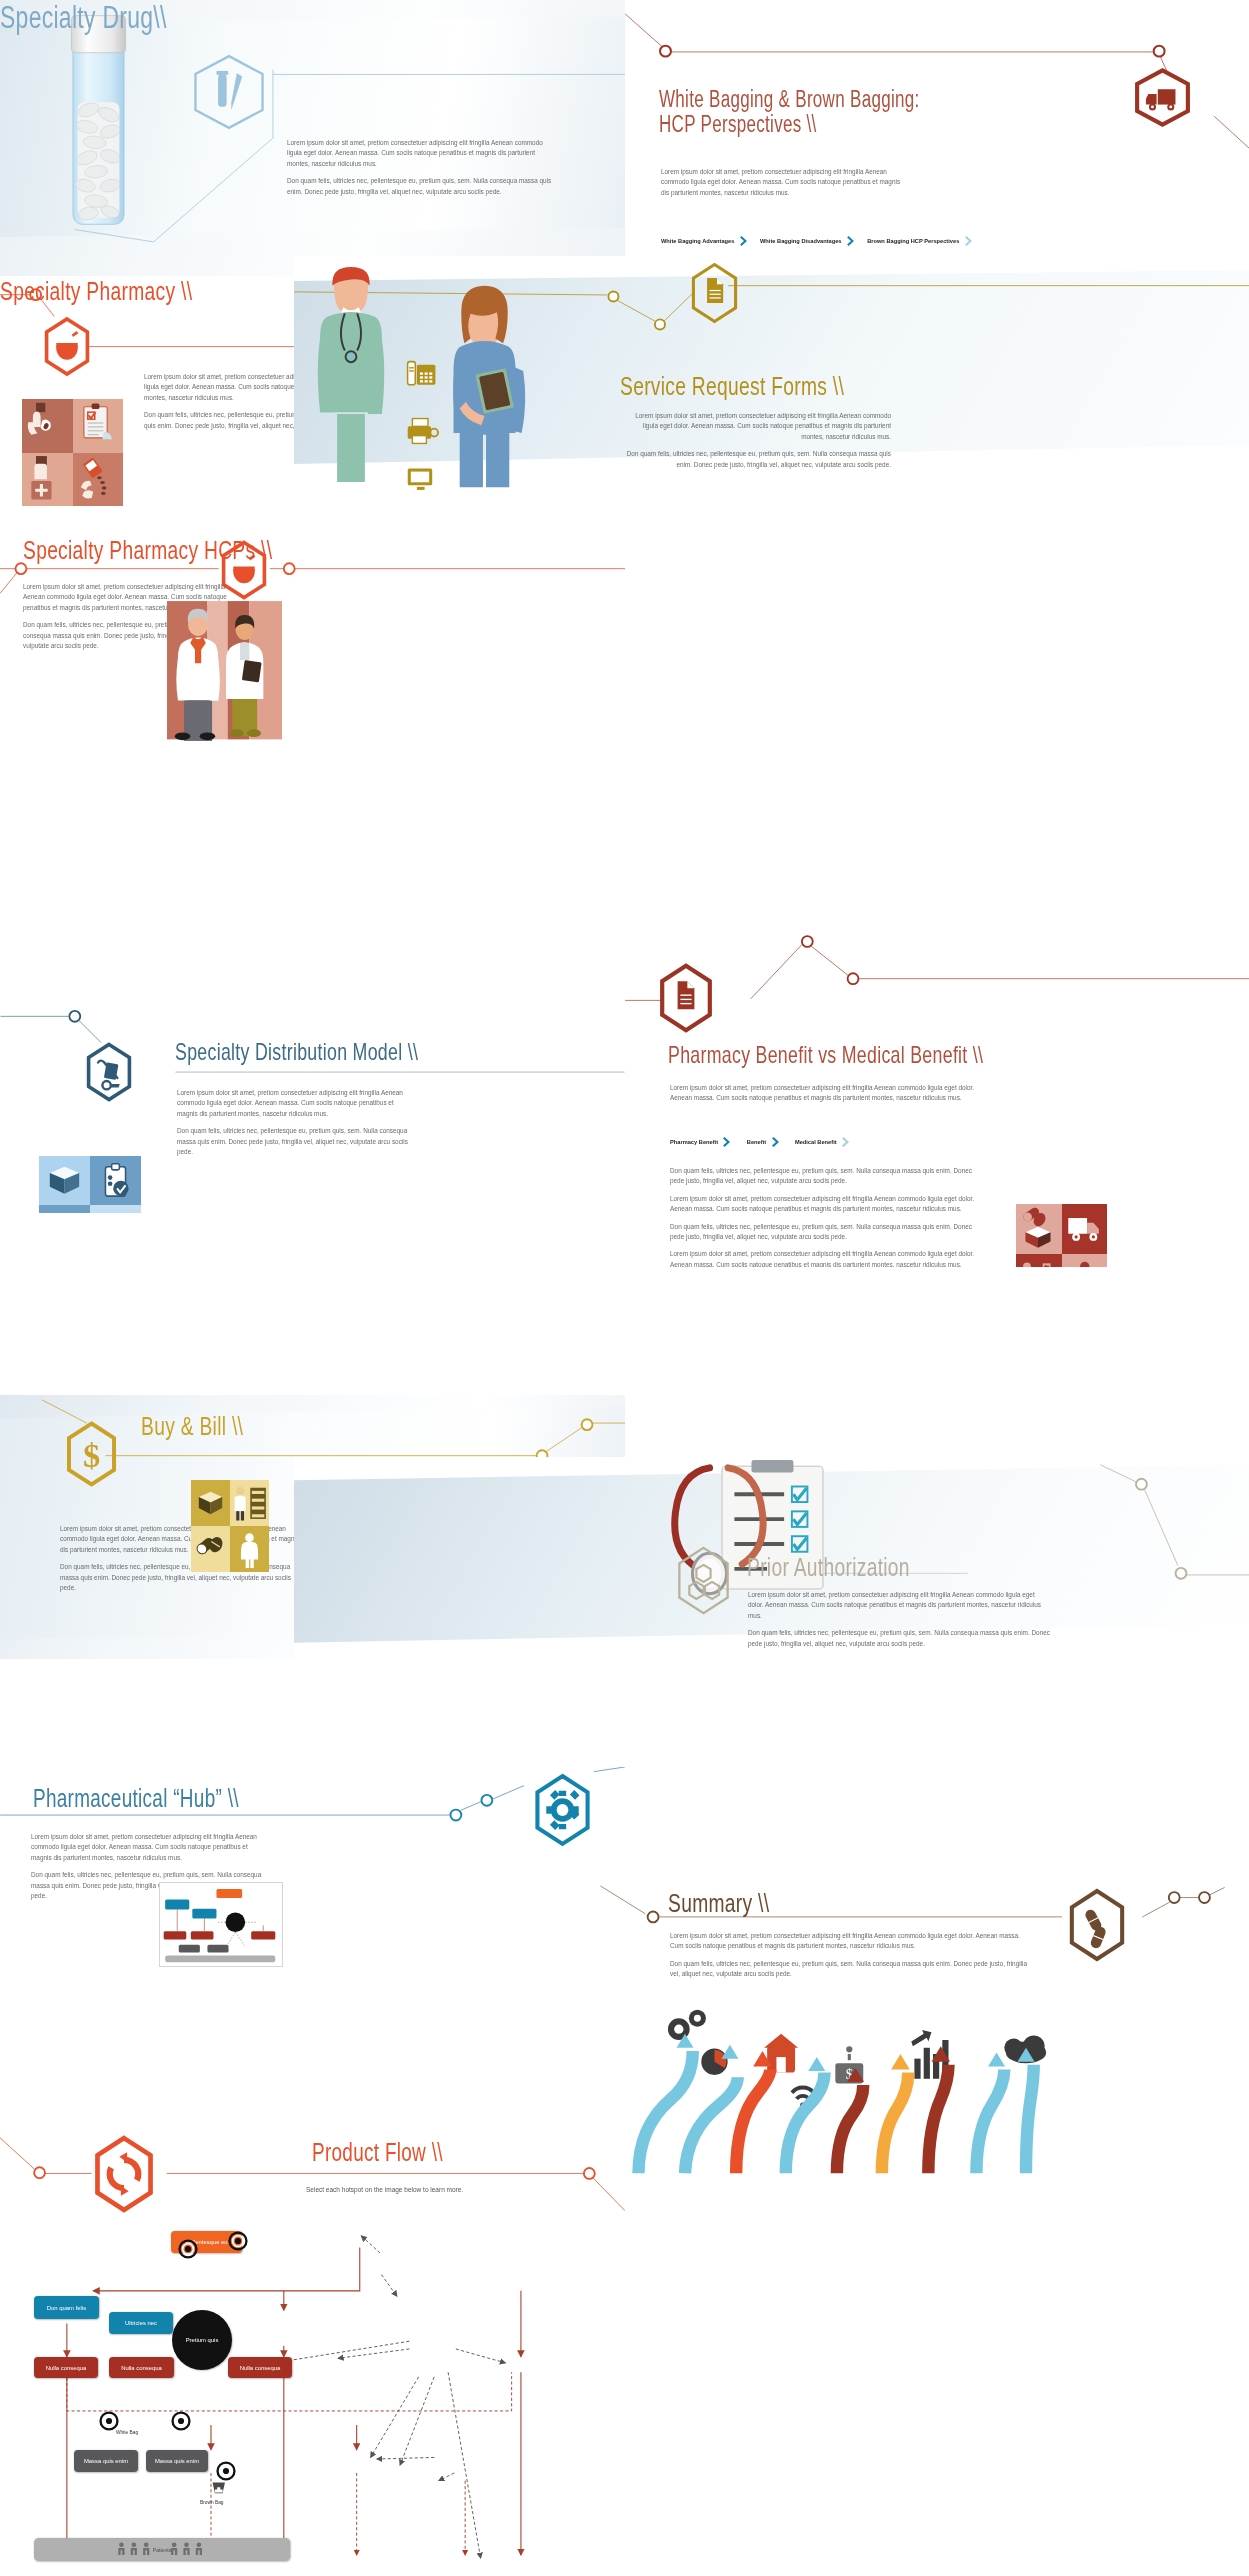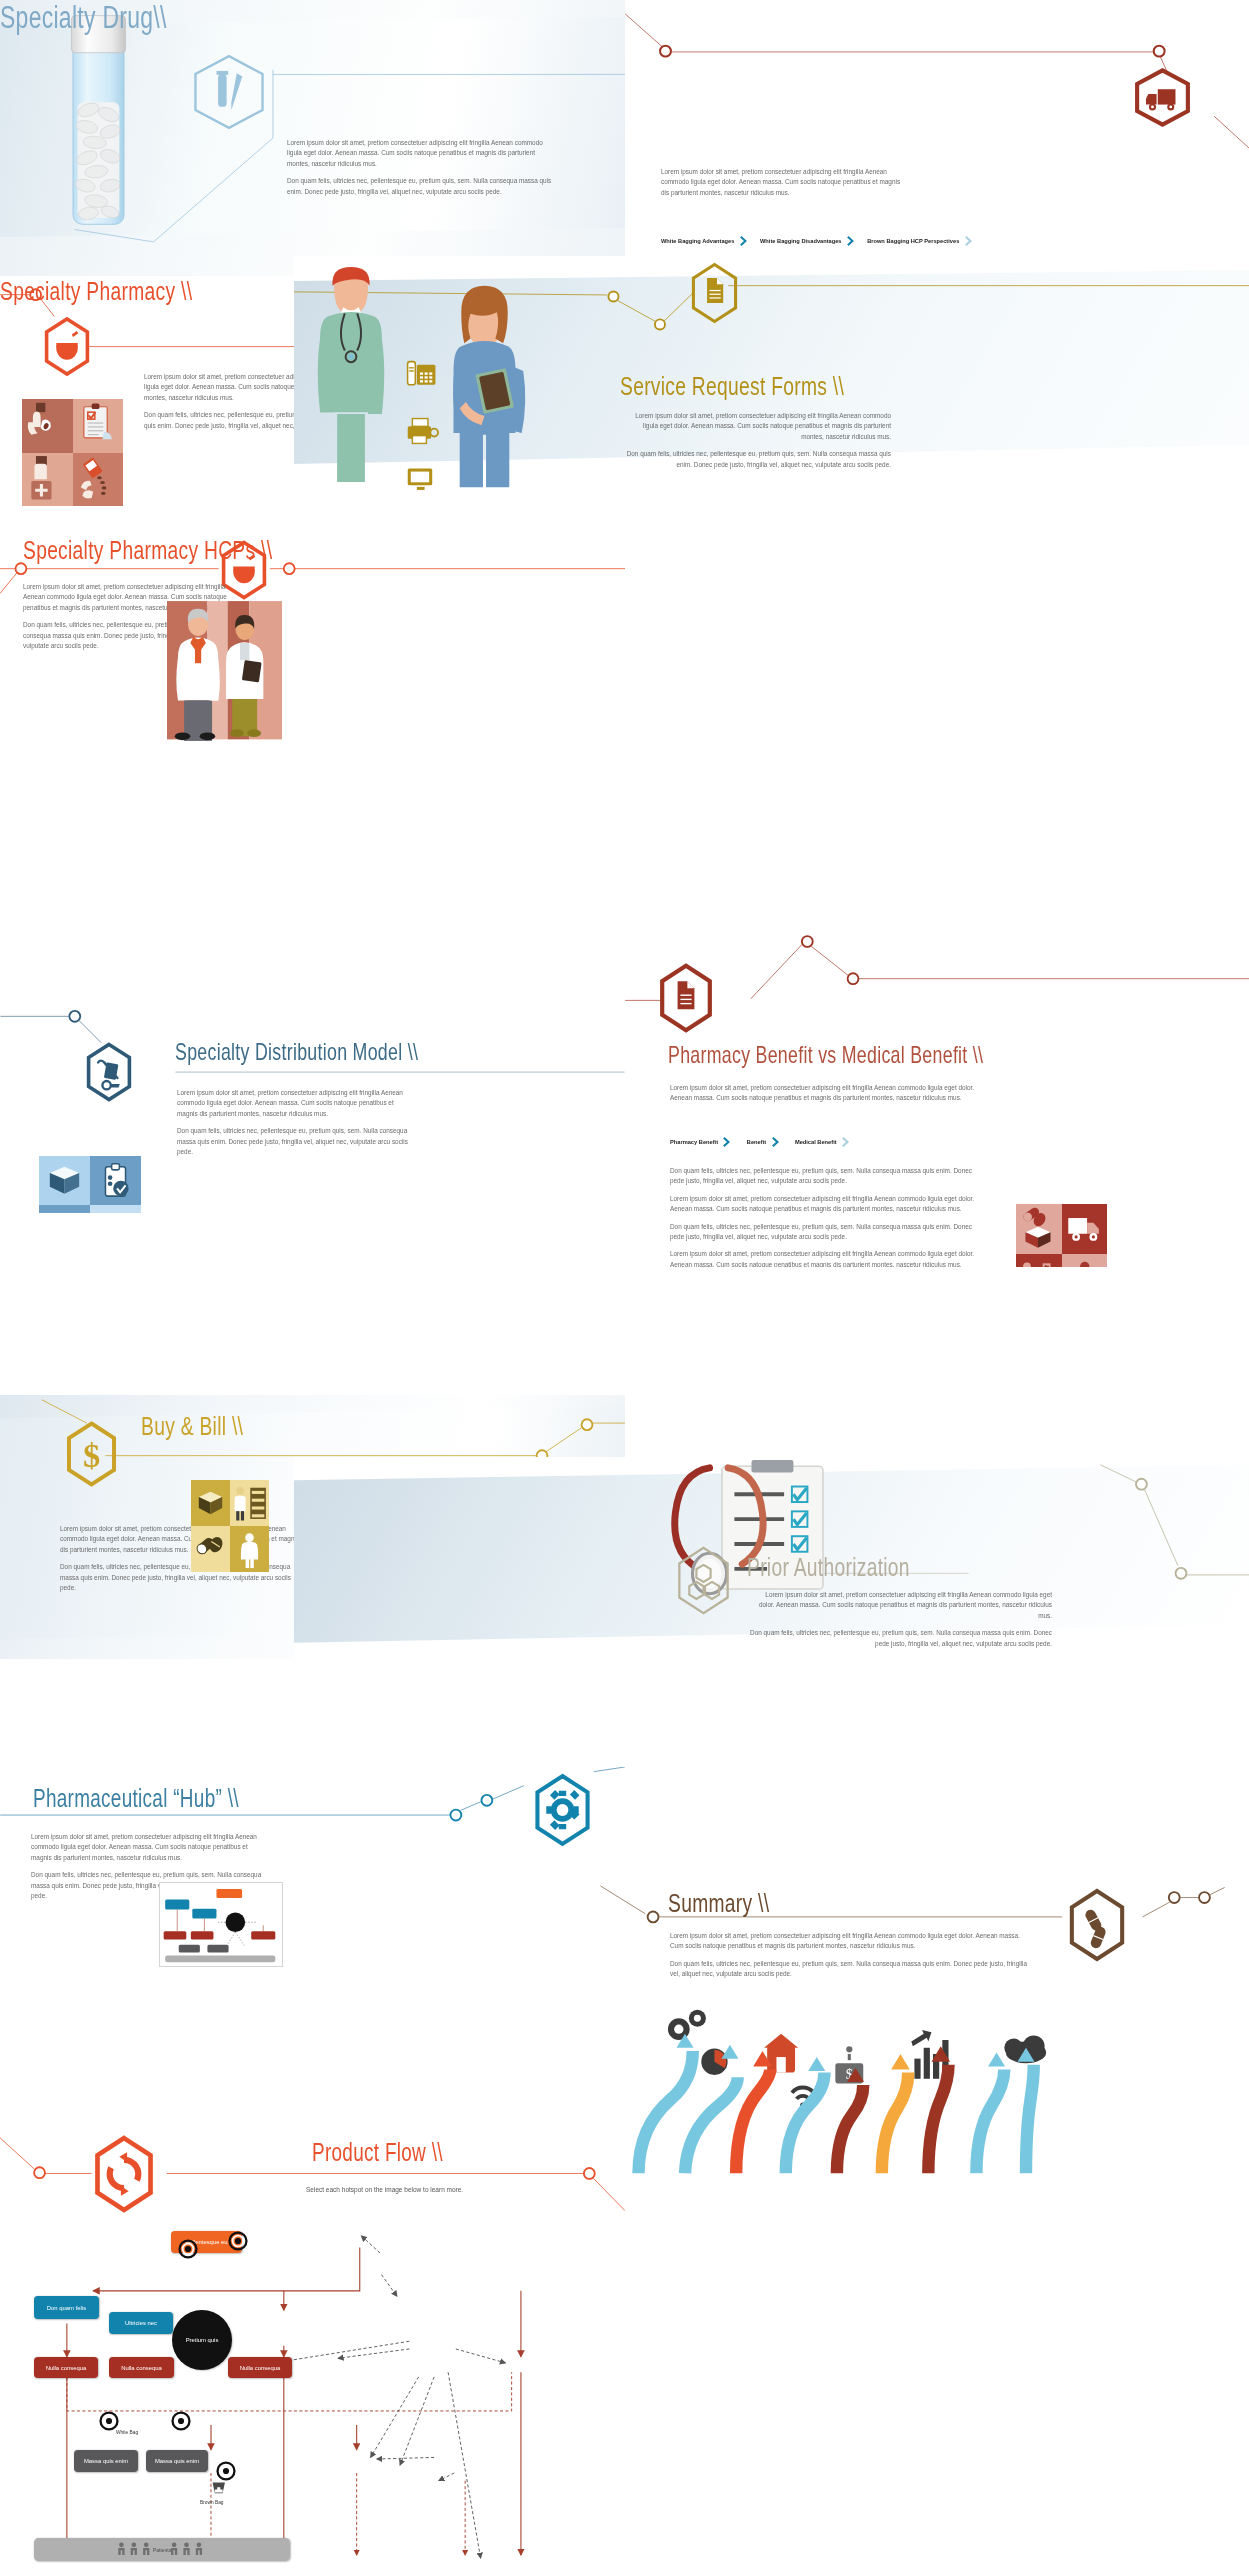--- a/index.html
+++ b/index.html
@@ -66,21 +66,21 @@
   
   #s-buy { left:0; top:1395px; width:625px; height:264px;
     background:linear-gradient(115deg,#dfe8ef 0%,#f3f7fa 30%,#ffffff 65%,#e4ecf2 100%); }
   #s-buy .bandb {
     position:absolute; left:0; top:11px; width:625px; height:233px;
     background:linear-gradient(100deg,#e4edf3 0%,#fafcfd 45%,#ffffff 75%,#e8eff4 100%);
     clip-path:polygon(0 12.4px, 625px 0, 625px 220px, 0 233px);
   }
 
   
-  #s-pa { left:294px; top:1457px; width:956px; height:256px;text-align:right; }
+  #s-pa { left:294px; top:1457px; width:956px; height:256px; }
   #s-pa .bandb {
     position:absolute; left:0; top:7.8px; width:956px; height:178px;
     background:linear-gradient(120deg,#cfdce6 0%,#e6eff4 35%,#f7fafc 65%,#ffffff 100%);
     clip-path:polygon(0 15.5px, 956px 0, 956px 160px, 0 178px);
   }
 
   
   #s-hub { left:0; top:1767px; width:625px; height:248px;text-decoration:underline; }
 
   
@@ -183,20 +183,24 @@
       <polygon points="50,4 93,27 93,73 50,96 7,73 7,27" fill="none" stroke="#9b3423" stroke-width="7"></polygon>
       <rect x="42" y="36" width="30" height="26" fill="#9b3423"></rect>
       <path d="M26 44 h14 v18 h-14 z M26 44 l-4 8 v10 h4 z" fill="#9b3423"></path>
       <circle cx="33" cy="66" r="6" fill="#9b3423"></circle>
         <circle cx="33" cy="66" r="2.4" fill="#fff"></circle>
       <circle cx="64" cy="66" r="6" fill="#9b3423"></circle>
         <circle cx="64" cy="66" r="2.4" fill="#fff"></circle>
     </svg>
   </div>
 
+  <div style="position:absolute;left:34px;top:88px;">
+    <div class="title" style="font-size:23px; color:#b0503d; line-height:1.02;">White Bagging &amp; Brown Bagging:</div>
+    <div class="title" style="font-size:23px; color:#b0503d; line-height:1.02; margin-top:1.6px;">HCP Perspectives \\</div>
+  </div>
 
   <div class="body-txt" style="position:absolute; left:36px; top:167px; width:240px;">
     <p>Lorem ipsum dolor sit amet, pretiom consectetuer adipiscing elit fringilla Aenean commodo ligula eget dolor. Aenean massa. Cum sociis natoque penatibus et magnis dis parturient montes, nascetur ridiculus mus.</p>
   </div>
 
   <div class="tabrow" style="position:absolute; left:36px; top:236px;">
     <span class="tab">White Bagging Advantages</span>
     <svg class="chev" viewBox="0 0 9 13">
         <path d="M1 1 L7 6.5 L1 12" fill="none" stroke="#1283ad" stroke-width="2.6"></path>
       </svg>

